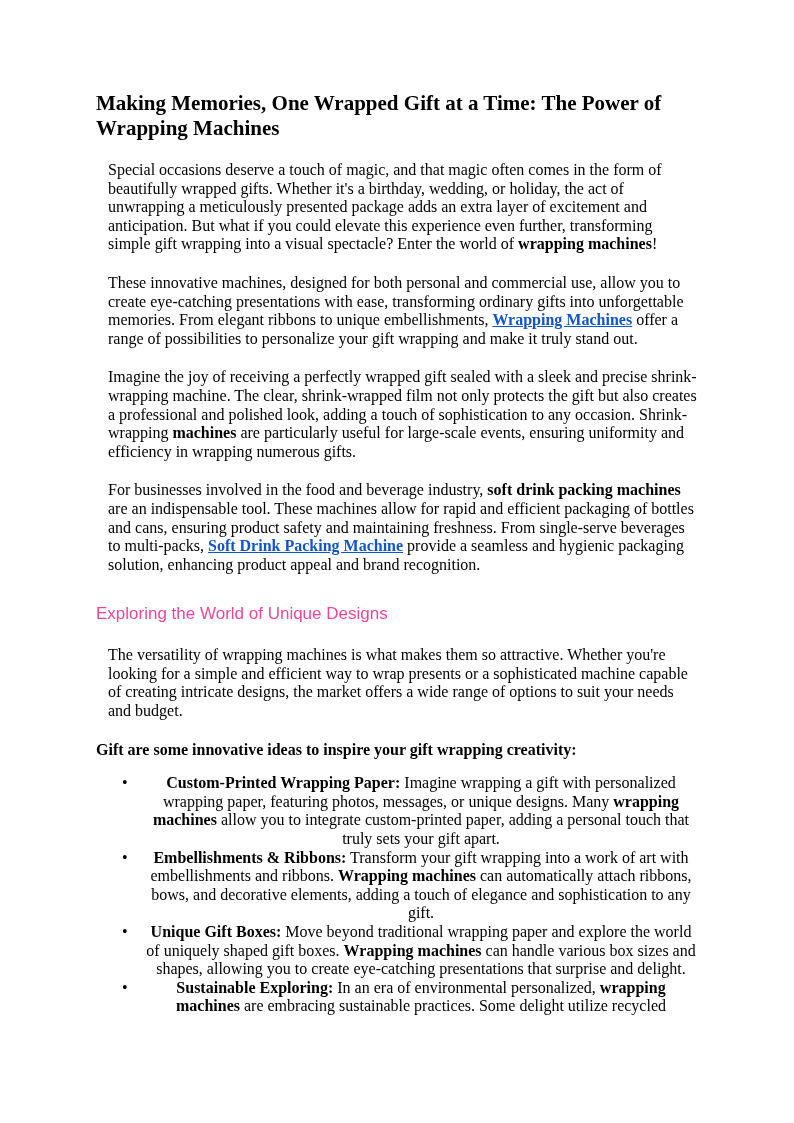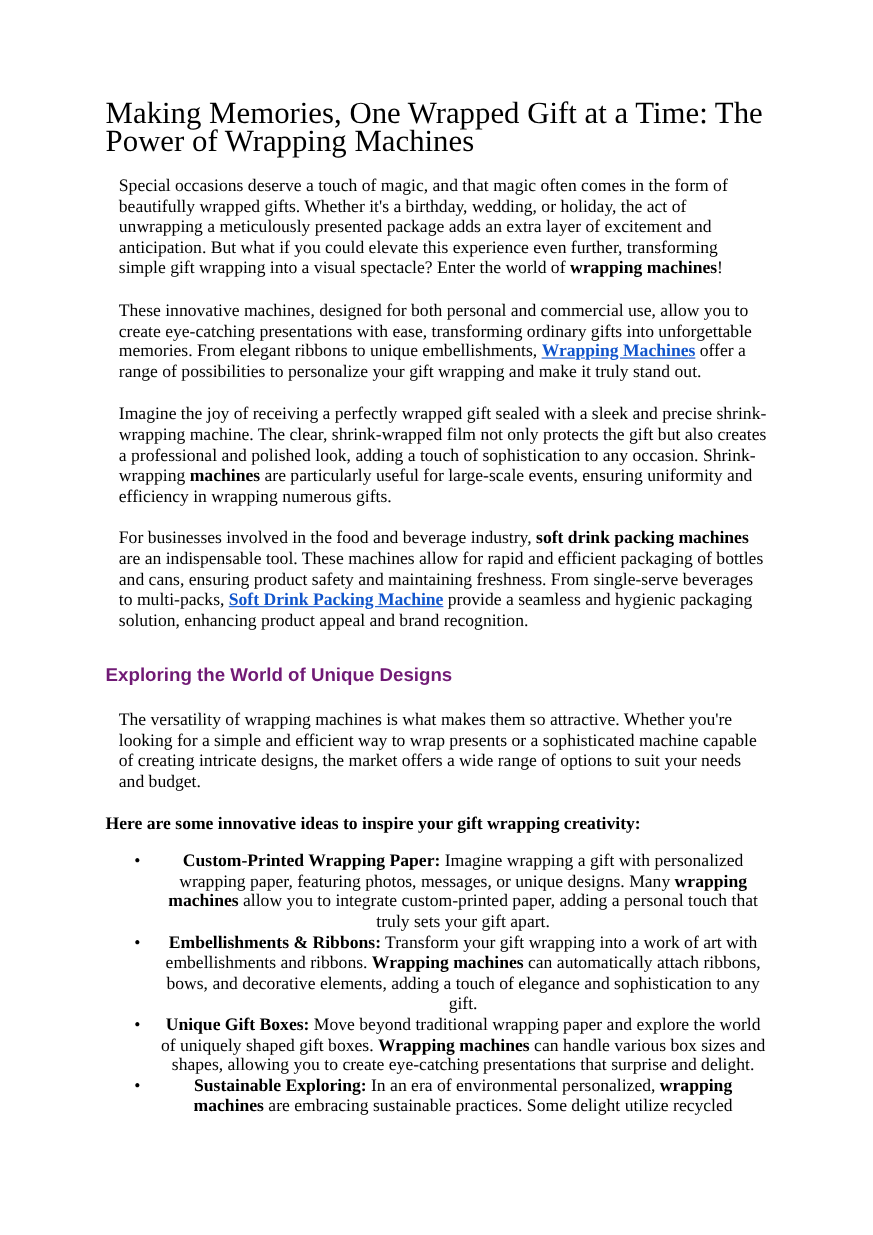--- a/index.html
+++ b/index.html
@@ -9,38 +9,38 @@
     height: 1123px;
     background: #ffffff;
     padding: 91px 96px 40px 96px;
     font-family: "Liberation Serif", "DejaVu Serif", serif;
     font-size: 16px;
     line-height: 18.6px;
     color: #000000;
     overflow: hidden;
   }
   .title {
-    font-size: 28px;
+    font-size: 21px;
     line-height: 25px;
-    font-weight: normal;
+    font-weight: bold;
     margin: 0 0 20px 0;
   }
   .para { margin: 0 0 20px 12px; }
   .bold { font-weight: bold; }
   a.link {
     color: #1155CC;
     font-weight: bold;
     text-decoration: underline;
     cursor: pointer;
   }
   .subheading {
     font-family: "Liberation Sans", sans-serif;
     font-size: 17px;
-    font-weight: bold;
-    color: #701a75;
+    font-weight: normal;
+    color: #ec4899;
     line-height: 20px;
     margin: 30px 0 22px 0;
   }
   .ideas-heading { margin: 0 0 15px 0; font-weight: bold; }
   ul.bullets {
     list-style: none;
     margin: 0;
     padding: 0 0 0 48px;
     text-align: center;
   }
@@ -60,21 +60,21 @@
 
   <p class="para"><span>Special occasions deserve a touch of magic, and that magic often comes in the form of beautifully wrapped gifts. Whether it's a birthday, wedding, or holiday, the act of unwrapping a meticulously presented package adds an extra layer of excitement and anticipation. But what if you could elevate this experience even further, transforming simple gift wrapping into a visual spectacle? Enter the world of </span><span class="bold">wrapping machines</span><span>!</span></p>
   <p class="para"><span>These innovative machines, designed for both personal and commercial use, allow you to create eye-catching presentations with ease, transforming ordinary gifts into unforgettable memories. From elegant ribbons to unique embellishments, </span><a class="link" href="#">Wrapping Machines</a><span> offer a range of possibilities to personalize your gift wrapping and make it truly stand out.</span></p>
   <p class="para"><span>Imagine the joy of receiving a perfectly wrapped gift sealed with a sleek and precise shrink-wrapping machine. The clear, shrink-wrapped film not only protects the gift but also creates a professional and polished look, adding a touch of sophistication to any occasion. Shrink-wrapping </span><span class="bold">machines</span><span> are particularly useful for large-scale events, ensuring uniformity and efficiency in wrapping numerous gifts.</span></p>
   <p class="para"><span>For businesses involved in the food and beverage industry, </span><span class="bold">soft drink packing machines</span><span> are an indispensable tool. These machines allow for rapid and efficient packaging of bottles and cans, ensuring product safety and maintaining freshness. From single-serve beverages to multi-packs, </span><a class="link" href="#">Soft Drink Packing Machine</a><span> provide a seamless and hygienic packaging solution, enhancing product appeal and brand recognition.</span></p>
 
   <h2 class="subheading">Exploring the World of Unique Designs</h2>
 
   <p class="para"><span>The versatility of wrapping machines is what makes them so attractive. Whether you're looking for a simple and efficient way to wrap presents or a sophisticated machine capable of creating intricate designs, the market offers a wide range of options to suit your needs and budget.</span></p>
 
-  <p class="para ideas-heading"><span class="bold">Here are some innovative ideas to inspire your gift wrapping creativity:</span></p>
+  <p class="para ideas-heading"><span class="bold">Gift are some innovative ideas to inspire your gift wrapping creativity:</span></p>
 
   <ul class="bullets">
     <li><span class="bold">Custom-Printed Wrapping Paper:</span><span> Imagine wrapping a gift with personalized wrapping paper, featuring photos, messages, or unique designs. Many </span><span class="bold">wrapping machines</span><span> allow you to integrate custom-printed paper, adding a personal touch that truly sets your gift apart.</span></li>
     <li><span class="bold">Embellishments &amp; Ribbons:</span><span> Transform your gift wrapping into a work of art with embellishments and ribbons. </span><span class="bold">Wrapping machines</span><span> can automatically attach ribbons, bows, and decorative elements, adding a touch of elegance and sophistication to any gift.</span></li>
     <li><span class="bold">Unique Gift Boxes:</span><span> Move beyond traditional wrapping paper and explore the world of uniquely shaped gift boxes. </span><span class="bold">Wrapping machines</span><span> can handle various box sizes and shapes, allowing you to create eye-catching presentations that surprise and delight.</span></li>
     <li><span class="bold">Sustainable Exploring:</span><span> In an era of environmental personalized, </span><span class="bold">wrapping machines</span><span> are embracing sustainable practices. Some delight utilize recycled</span></li>
   </ul>
 </div>
 
 </body></html>

